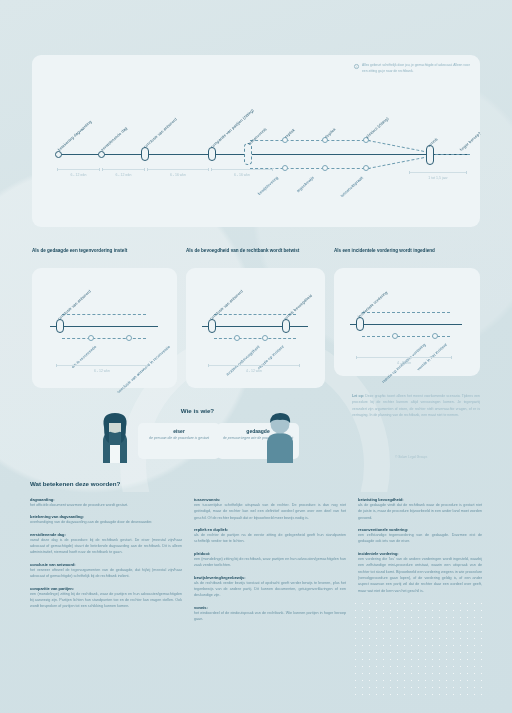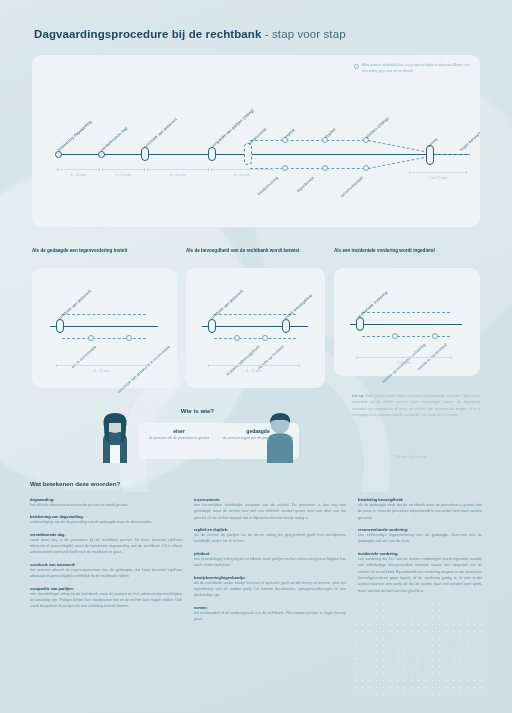--- a/index.html
+++ b/index.html
@@ -132,25 +132,20 @@
     background-image: radial-gradient(#ffffff 0.9px, transparent 1px);
     background-size: 7px 7px; opacity: .75;
   }
 </style>
 </head>
 <body>
 
 <div class="page">
   <div class="watermark"></div>
 
-  <div class="header">
-    <h1>
-      <span>Dagvaardingsprocedure bij de rechtbank</span><span class="sub"> - stap voor stap</span>
-    </h1>
-  </div>
 
   <div class="card" id="timeline-card">
     <div class="note">
       <span class="icircle">i</span>
       <span>Alles gebeurt schriftelijk door jou, je gemachtigde of advocaat. Alleen voor een zitting ga je naar de rechtbank.</span>
     </div>
 
     <div class="tl">
 
       <div class="axis" style="left:26px; top:99px; width:410px;"></div>

